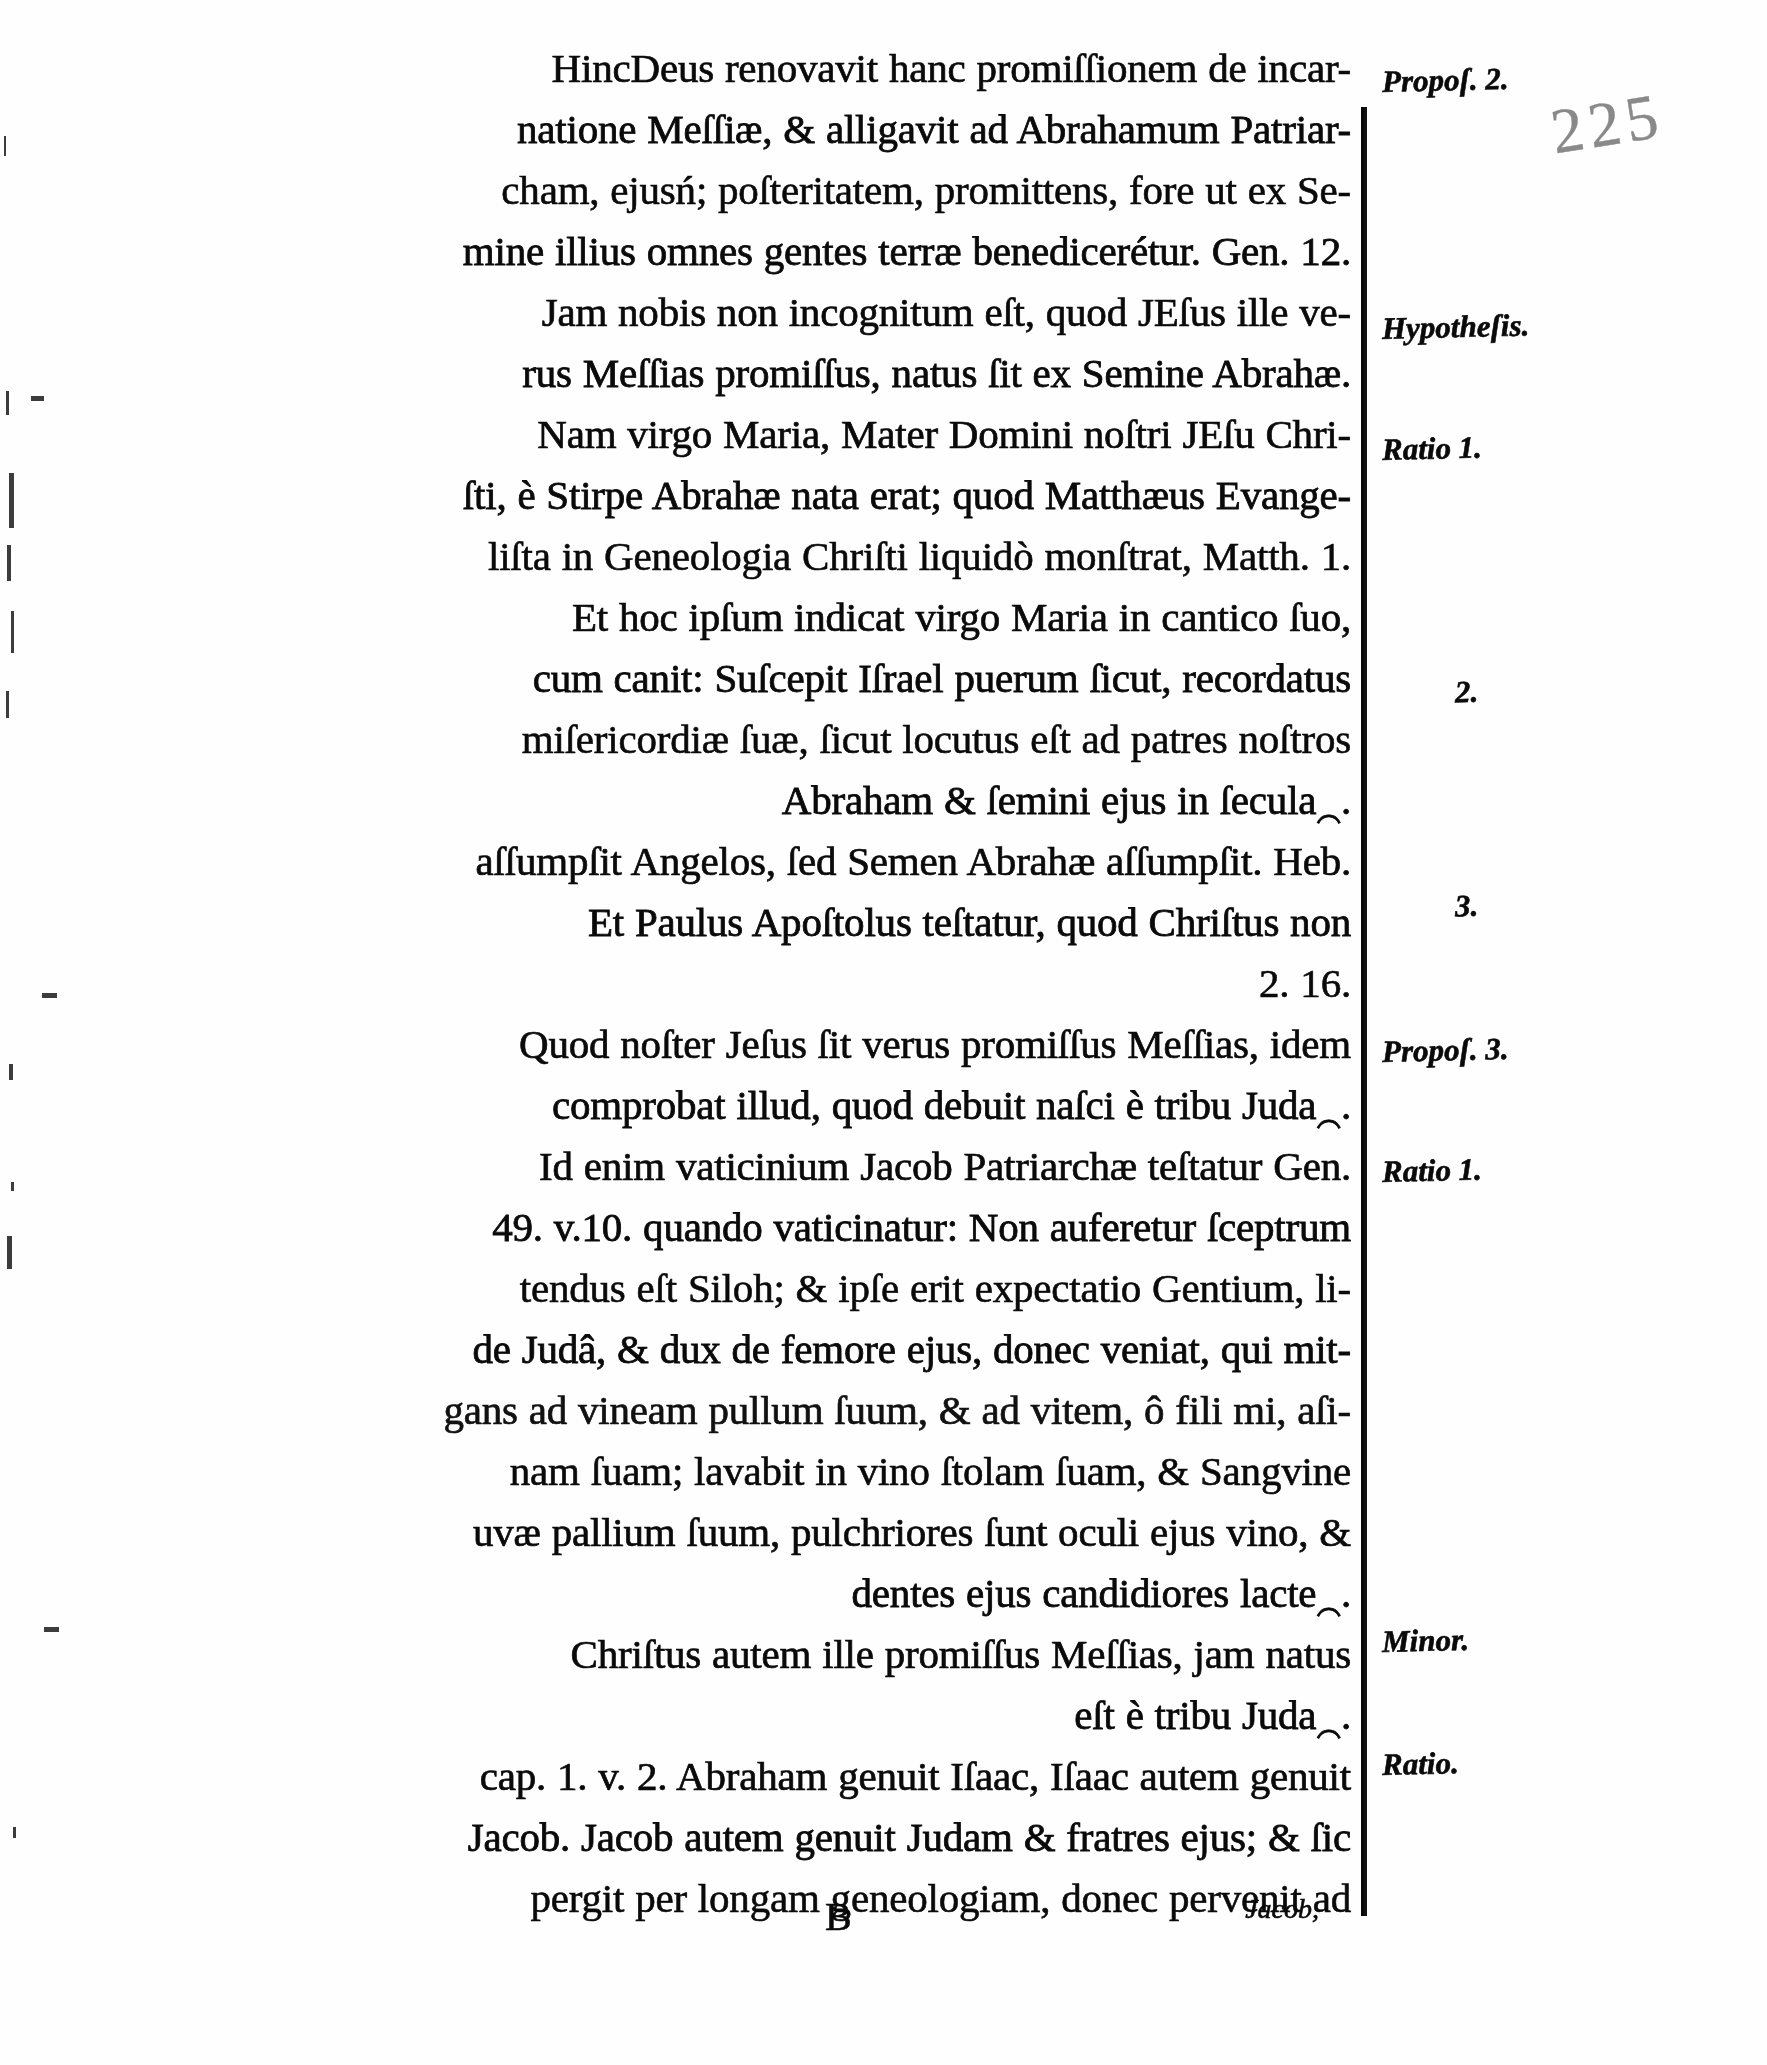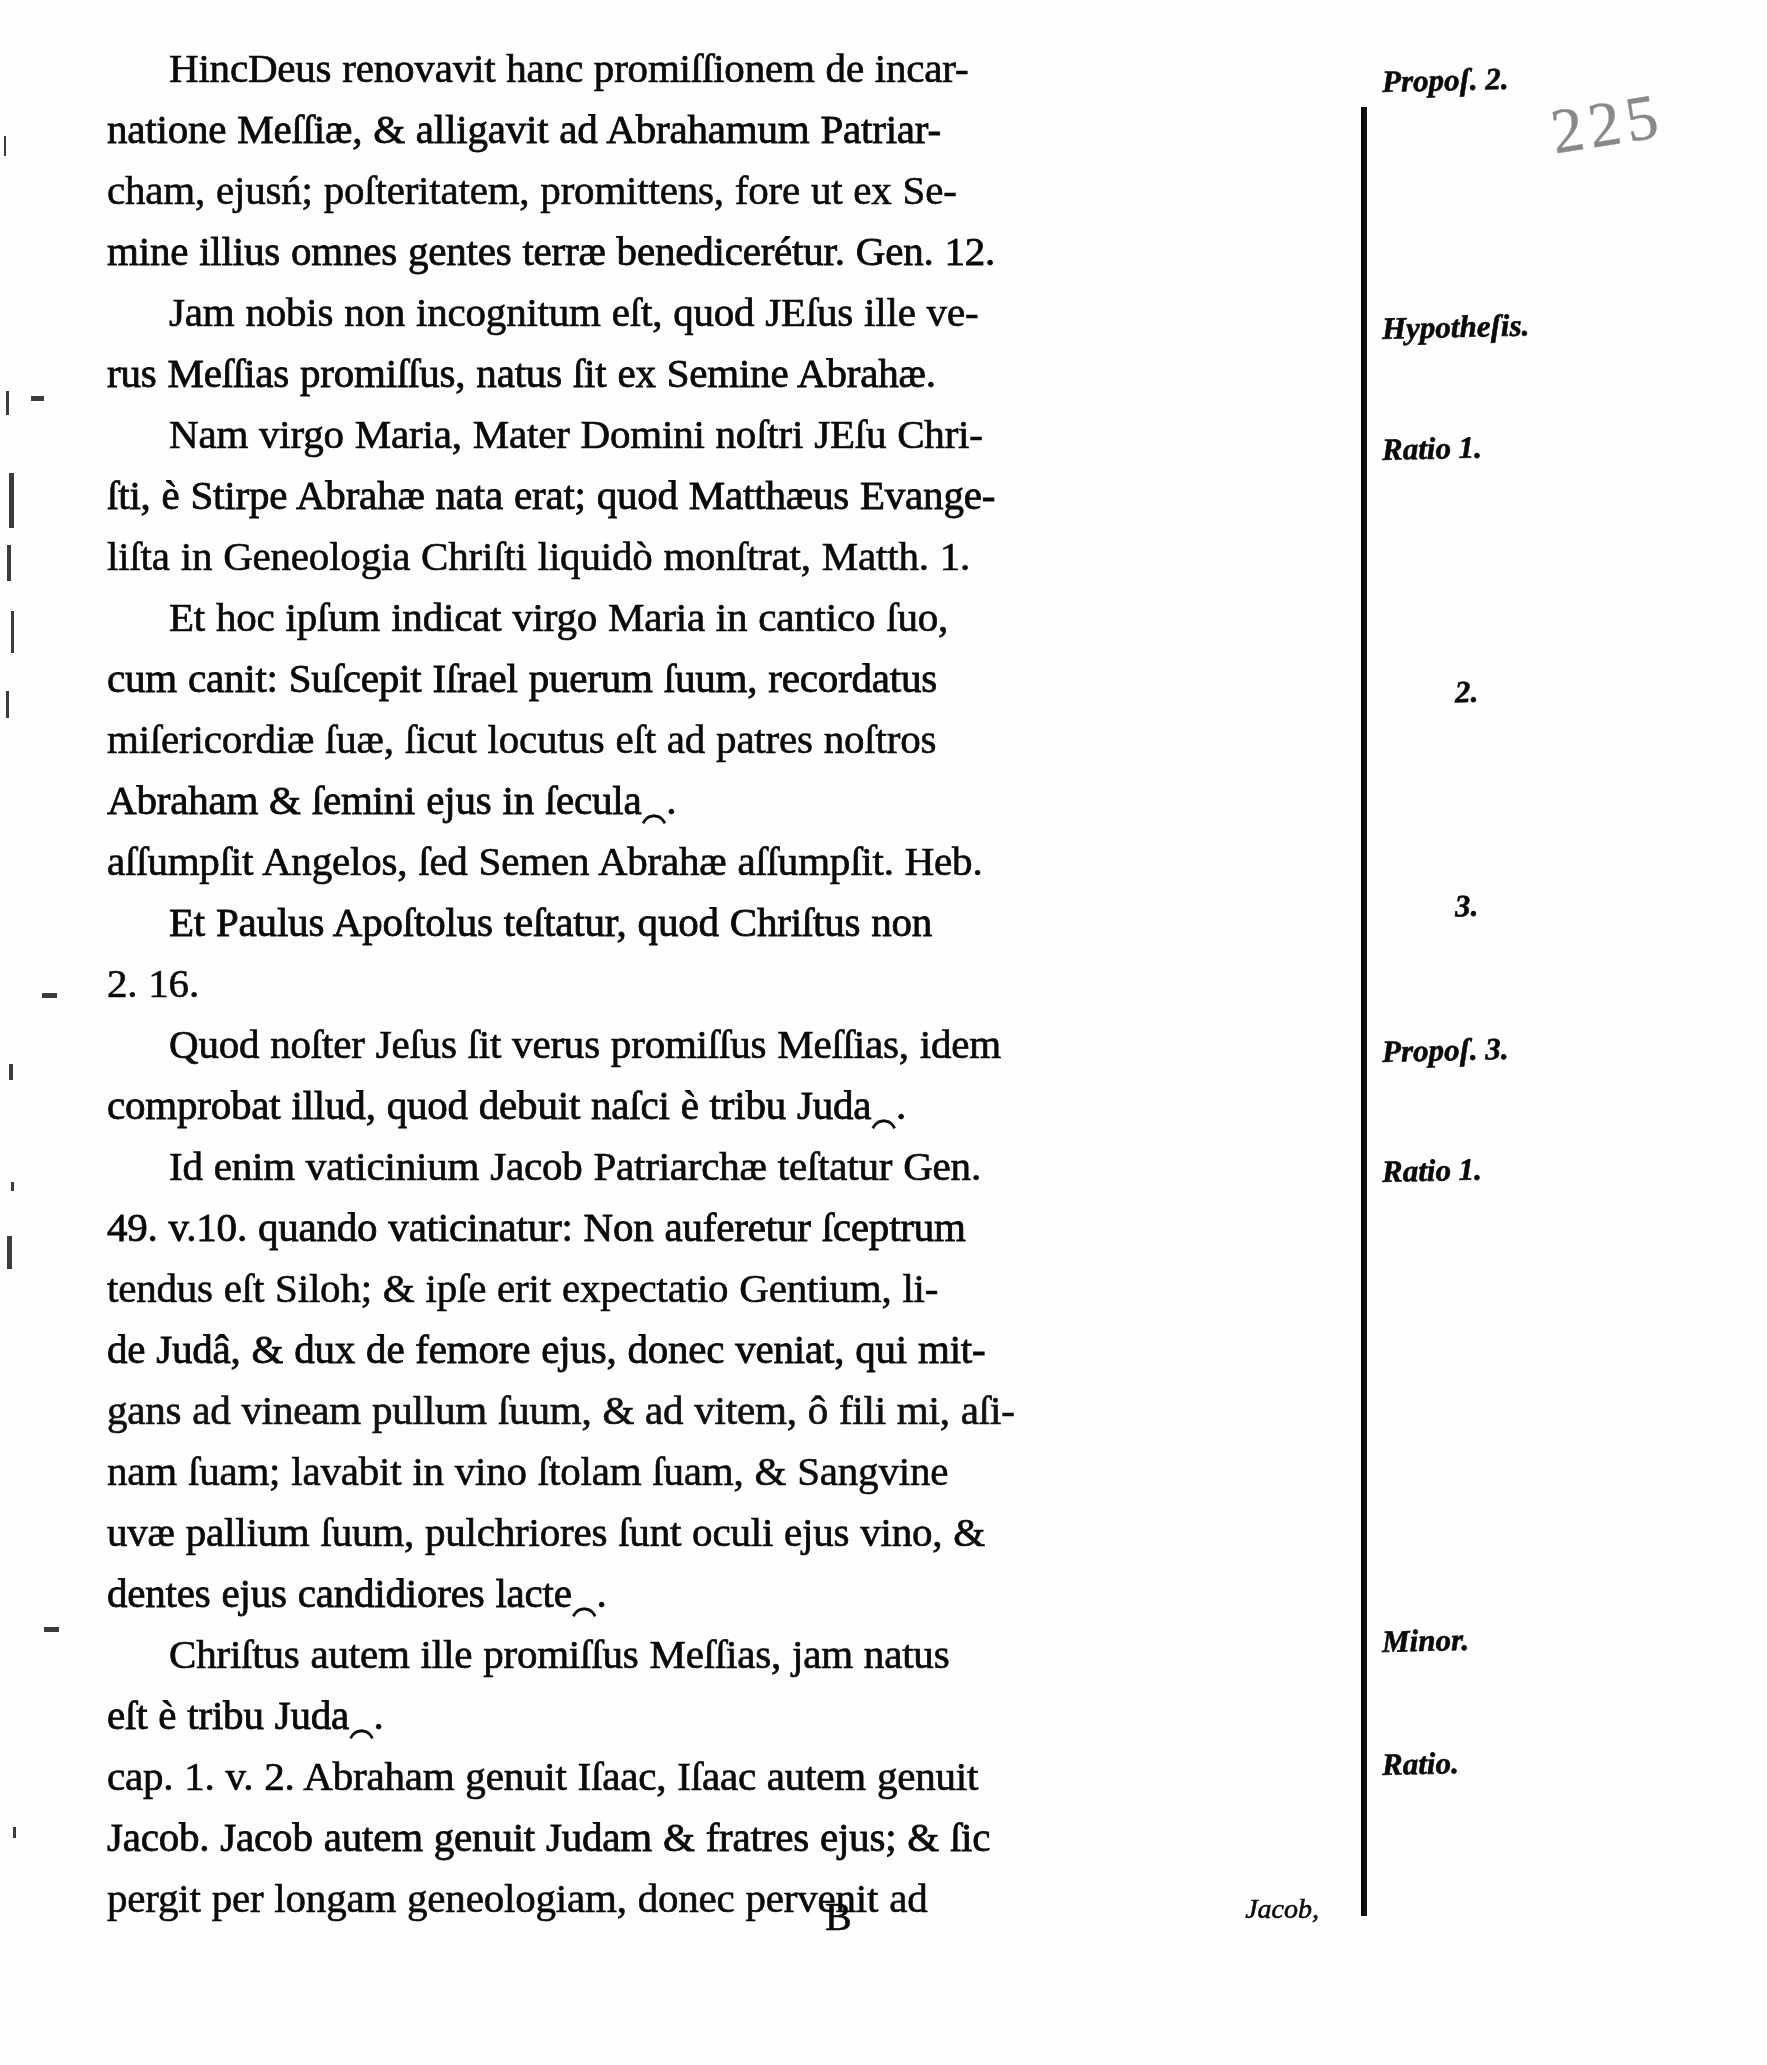--- a/index.html
+++ b/index.html
@@ -66,20 +66,21 @@
   #textblock {
     position: absolute;
     left: 107px;
     top: 38px;
     width: 1244px;
   }
 
   .para {
     margin: 0;
     padding: 0;
+    text-align: right;
   }
 
   .ln {
     display: block;
     white-space: nowrap;
     font-size: 41px;
     line-height: 61px;
     letter-spacing: -0.2px;
     word-spacing: 0.9px;
     -webkit-text-stroke: 0.7px #0a0a0a;
@@ -168,21 +169,21 @@
         <span class="ln ind">Jam nobis non incognitum eſt, quod JEſus ille ve-</span>
         <span class="ln">rus Meſſias promiſſus, natus ſit ex Semine Abrahæ.</span>
       </div>
       <div class="para">
         <span class="ln ind">Nam virgo Maria, Mater Domini noſtri JEſu Chri-</span>
         <span class="ln">ſti, è Stirpe Abrahæ nata erat; quod Matthæus Evange-</span>
         <span class="ln">liſta in Geneologia Chriſti liquidò monſtrat, Matth. 1.</span>
       </div>
       <div class="para">
         <span class="ln ind">Et hoc ipſum indicat virgo Maria in cantico ſuo,</span>
-        <span class="ln">cum canit:    Suſcepit Iſrael puerum ſuum, recordatus</span>
+        <span class="ln">cum canit:    Suſcepit Iſrael puerum ſicut, recordatus</span>
         <span class="ln">miſericordiæ ſuæ, ſicut locutus eſt ad patres noſtros</span>
         <span class="ln">Abraham &amp; ſemini ejus in ſecula⁔.</span>
       </div>
       <div class="para">
         <span class="ln">aſſumpſit Angelos, ſed Semen Abrahæ aſſumpſit. Heb.</span>
         <span class="ln ind">Et Paulus Apoſtolus teſtatur, quod Chriſtus non</span>
         <span class="ln">2. 16.</span>
       </div>
       <div class="para">
         <span class="ln ind">Quod noſter Jeſus ſit verus promiſſus Meſſias, idem</span>

